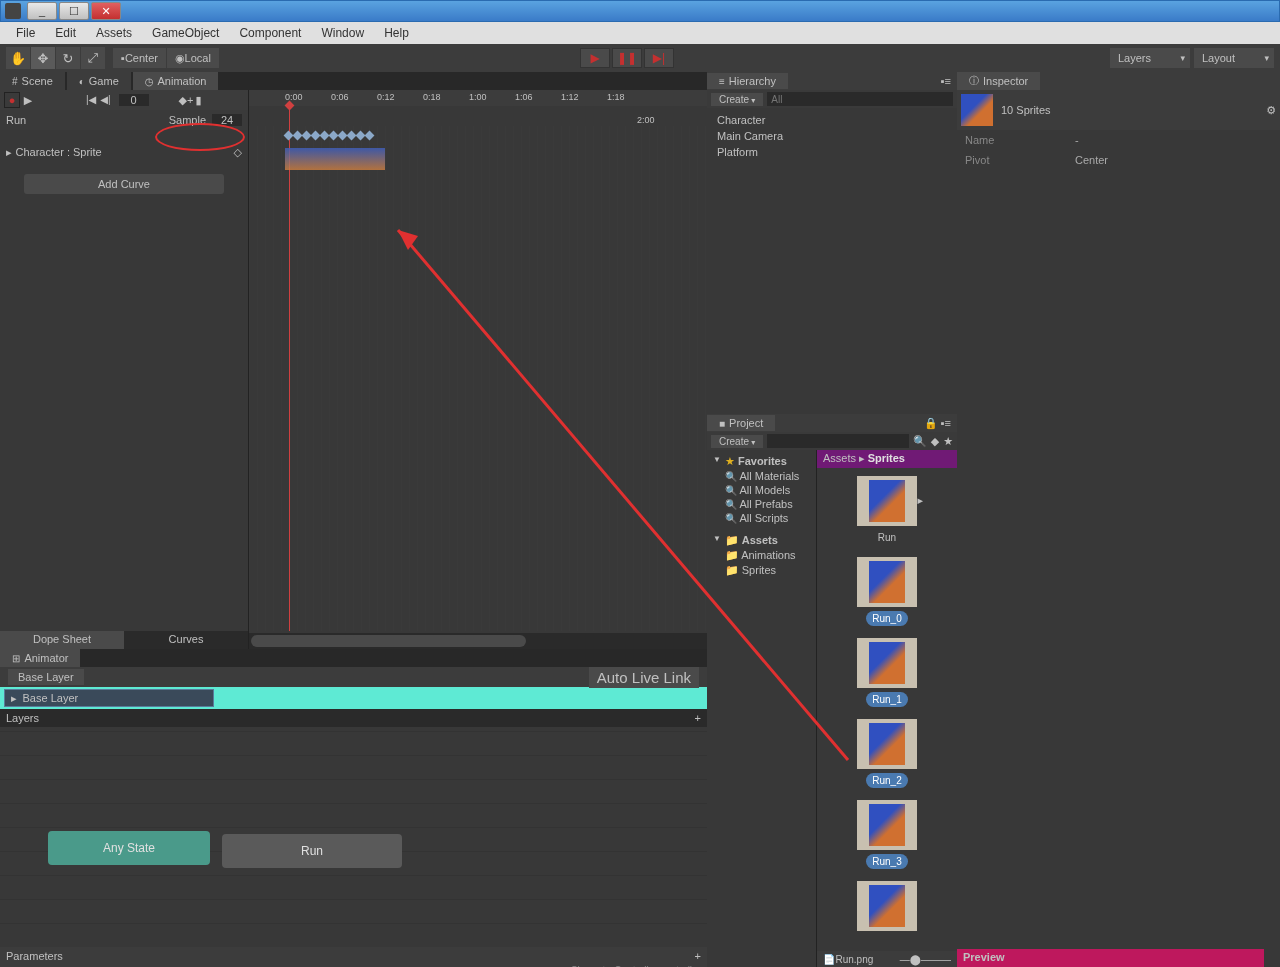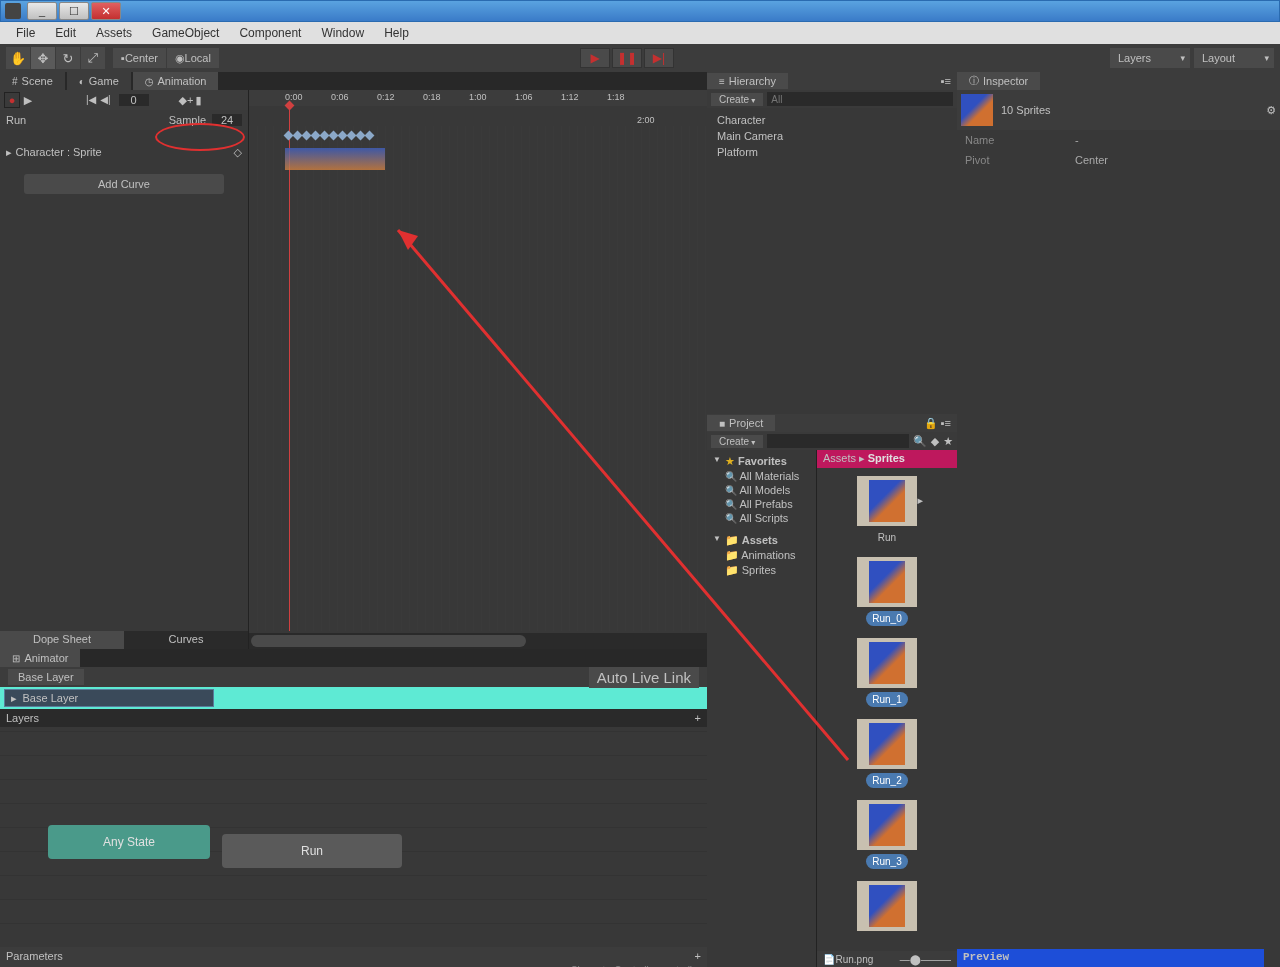--- a/index.html
+++ b/index.html
@@ -61,21 +61,21 @@
 .dope-tab.active { background:#4a4a4a; }
 .animator-panel { height:300px; background:#5eead4; }
 .breadcrumb { height:20px; background:#3c3c3c; display:flex; align-items:center; padding:0 8px; }
 .crumb { padding:2px 10px; background:#4a4a4a; cursor:pointer; }
 .auto-live { margin-left:auto; padding:2px 8px; background:#4a4a4a; cursor:pointer; font-size:15px; }
 .layers-row { height:18px; background:#2a2a2a; display:flex; align-items:center; padding:0 6px; }
 .layer-item { width:210px; height:18px; background:#3a4a5a; border:1px solid #5a7a9a; display:flex; align-items:center; padding:0 6px; cursor:pointer; margin:2px 0 2px 4px; }
 .state-canvas { position:relative; height:220px; background:repeating-linear-gradient(0deg,#383838 0,#383838 23px,#333 23px,#333 24px),repeating-linear-gradient(90deg,#383838 0,#383838 23px,#333 23px,#333 24px); }
 .state-node { position:absolute; width:200px; height:34px; border-radius:4px; display:flex; align-items:center; justify-content:center; cursor:pointer; font-size:12px; }
 .state-idle { left:185px; top:40px; background:linear-gradient(#e89830,#d07820); border:1px solid #b06010; color:#222; }
-.state-anystate { left:48px; top:98px; width:162px; background:#4a9a8a; color:#e0e0e0; }
+.state-anystate { left:48px; top:104px; width:162px; background:#4a9a8a; color:#e0e0e0; }
 .state-run { left:222px; top:107px; width:180px; background:#5a5a5a; color:#e0e0e0; }
 .params { height:18px; background:#3c3c3c; display:flex; align-items:center; padding:0 6px; }
 .params-add { margin-left:auto; cursor:pointer; }
 .animator-footer { height:16px; background:#3c3c3c; text-align:right; padding:0 6px; font-size:10px; color:#888; }
 .hierarchy { height:382px; }
 .hier-hdr { height:18px; display:flex; align-items:center; background:#3c3c3c; }
 .hier-hdr .tab { flex:0 0 auto; }
 .hier-tools { height:18px; display:flex; align-items:center; background:#3a3a3a; padding:0 4px; gap:4px; }
 .create-btn { padding:1px 8px; background:#4a4a4a; cursor:pointer; font-size:10px; position:relative; }
 .create-btn:after { content:" ▾"; font-size:8px; }
@@ -84,38 +84,38 @@
 .hier-item { padding:2px 0; cursor:pointer; }
 .project { flex:1; display:flex; flex-direction:column; }
 .proj-body { flex:1; display:flex; }
 .proj-tree { width:110px; background:#383838; padding:4px; font-size:11px; border-right:1px solid #222; }
 .tree-item { padding:1px 0 1px 14px; cursor:pointer; position:relative; }
 .tree-item .arrow { position:absolute; left:2px; font-size:8px; }
 .fav { color:#c0c0c0; }
 .fav-star { color:#e0b020; }
 .search-ico { color:#d0a020; font-size:10px; margin-right:2px; }
 .proj-content { flex:1; background:#383838; display:flex; flex-direction:column; }
-.proj-crumb { height:18px; background:#be185d; padding:2px 6px; font-size:11px; }
+.proj-crumb { height:18px; background:#701a75; padding:2px 6px; font-size:11px; }
 .proj-crumb b { color:#e0e0e0; }
 .proj-grid { flex:1; padding:8px; overflow-y:auto; }
 .asset-item { width:90px; margin:0 auto 12px; text-align:center; cursor:pointer; }
 .asset-thumb { width:60px; height:50px; background:#c8c0b0; margin:0 auto 4px; position:relative; }
 .asset-thumb .sprite-preview { position:absolute; top:4px; left:12px; width:36px; height:42px; background:linear-gradient(135deg,#3050c0 40%,#d07030 60%); }
 .asset-label { background:#4a7ab0; border-radius:8px; padding:2px 6px; font-size:10px; display:inline-block; color:#fff; }
 .asset-label.plain { background:transparent; color:#c0c0c0; }
 .proj-footer { height:16px; background:#3c3c3c; padding:0 6px; font-size:10px; display:flex; align-items:center; }
 .inspector { flex:1; }
 .insp-hdr { height:18px; display:flex; background:#3c3c3c; }
 .insp-title { display:flex; align-items:center; gap:8px; padding:4px; background:#3c3c3c; }
 .insp-icon { width:32px; height:32px; background:linear-gradient(135deg,#3050c0 40%,#d07030 60%); }
 .gear-ico { margin-left:auto; cursor:pointer; }
 .insp-row { display:flex; padding:4px 8px; }
 .insp-label { width:110px; color:#888; }
 .insp-val { color:#aaa; }
-.preview-hdr { height:18px; background:#1d4ed8; padding:2px 6px; font-weight:bold; position:absolute; bottom:0; left:957px; right:16px;font-family:Liberation Mono, monospace; }
+.preview-hdr { height:18px; background:#be185d; padding:2px 6px; font-weight:bold; position:absolute; bottom:0; left:957px; right:16px; }
 .red-circle { position:absolute; left:155px; top:123px; width:90px; height:28px; border:2px solid #e03030; border-radius:50%; pointer-events:none; z-index:100; }
 .red-arrow { position:absolute; left:388px; top:220px; width:480px; height:560px; pointer-events:none; z-index:100; }
 .scrollbar-h { height:16px; background:#2a2a2a; position:absolute; bottom:0; left:248px; right:0; }
 .scrollbar-h .thumb { height:12px; margin:2px; width:60%; background:#4a4a4a; border-radius:6px; }
 </style>
 </head>
 <body>
 
 <div class="title-bar">
   <div class="icon"></div>

